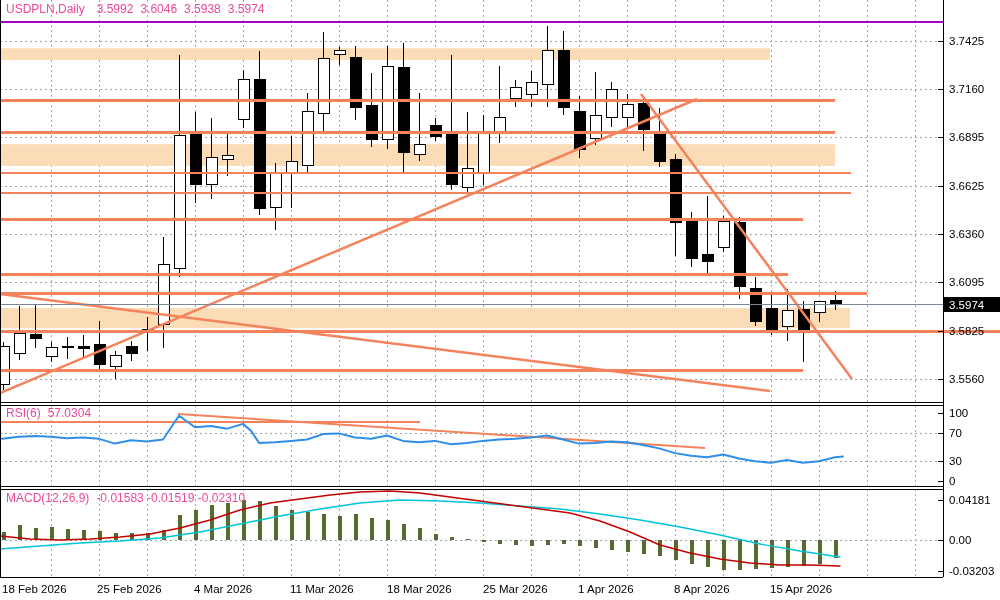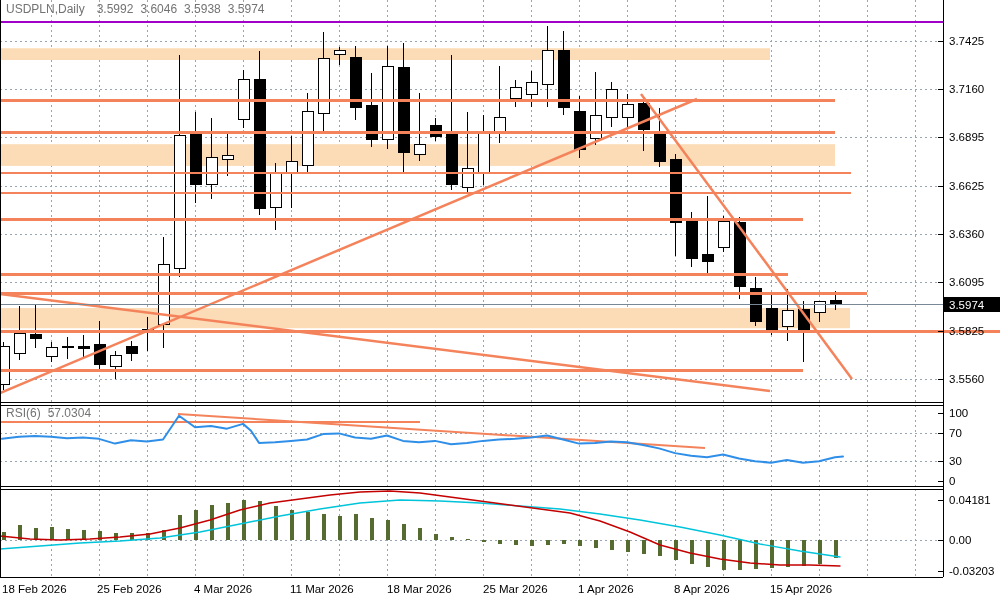--- a/index.html
+++ b/index.html
@@ -1,19 +1,19 @@
 <!DOCTYPE html>
 <html><head>
 <meta charset="utf-8">
 <style>
   html,body{margin:0;padding:0;background:#fff;}
   .stage{position:relative;width:1000px;height:600px;background:#fff;overflow:hidden;
          font-family:"Liberation Sans",sans-serif;}
   .stage svg{position:absolute;left:0;top:0;}
-  .overlay{position:absolute;color:#737373;font-size:12px;white-space:nowrap;}
+  .overlay{position:absolute;color:#ec4899;font-size:12px;white-space:nowrap;}
   .overlay span{margin-right:7px;}
   .overlay .sym{margin-right:12px;}
 </style>
 </head>
 <body>
 
 <div class="stage">
   <svg id="chart-svg" width="1000" height="600" viewBox="0 0 1000 600">
       <line x1="51.5" y1="0" x2="51.5" y2="402" stroke="#98a6b3" stroke-width="1" stroke-dasharray="2 3" shape-rendering="crispEdges"></line>
       <line x1="51.5" y1="405" x2="51.5" y2="486" stroke="#98a6b3" stroke-width="1" stroke-dasharray="2 3" shape-rendering="crispEdges"></line>
@@ -315,13 +315,16 @@
     </svg>
 
   <div class="overlay" style="left:6px;top:2px;">
     <span class="sym">USDPLN,Daily</span><span>3.5992</span><span>3.6046</span><span>3.5938</span><span>3.5974</span>
   </div>
 
   <div class="overlay" style="left:6px;top:406px;">
     <span>RSI(6)</span><span>57.0304</span>
   </div>
 
+  <div class="overlay" style="left:6px;top:491px;">
+    <span>MACD(12,26,9)</span><span>-0.01583 -0.01519 -0.02310</span>
+  </div>
 </div>
 
 </body></html>

